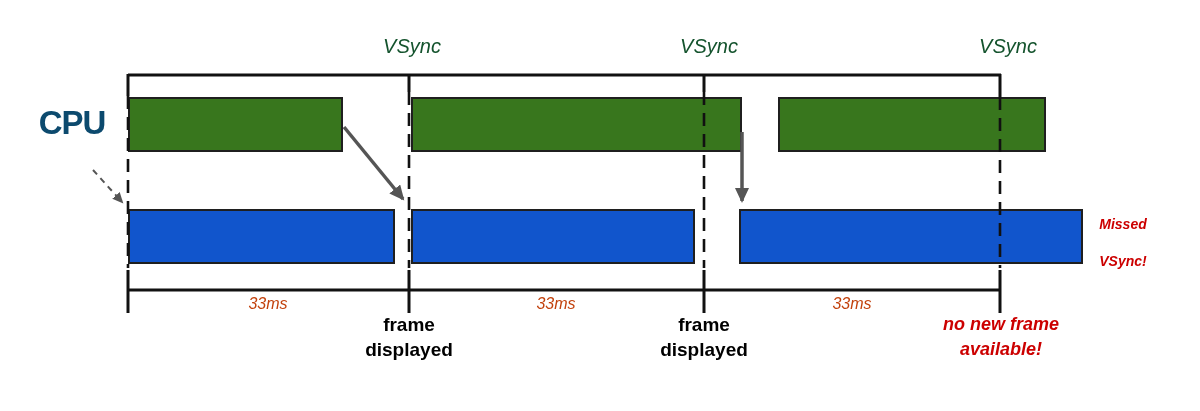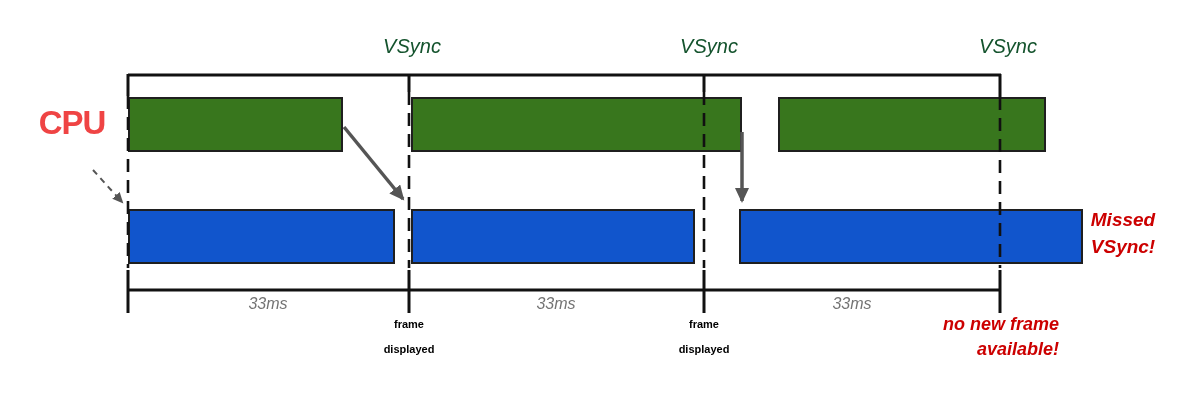--- a/index.html
+++ b/index.html
@@ -15,38 +15,38 @@
   }
   .bar.cpu{background:var(--cpu-bar,#38761d);top:97px;}
   .bar.gpu{background:var(--gpu-bar,#1155cc);top:209px;}
   svg.overlay{position:absolute;left:0;top:0;width:1200px;height:411px;}
   .sline{stroke:var(--line,#111);stroke-width:3;fill:none;}
   .dline{stroke:var(--line,#111);stroke-width:2.6;stroke-dasharray:13 8;fill:none;}
   .arrow{stroke:var(--arrow,#555);stroke-width:3.5;fill:none;}
   .arrow-dashed{stroke:var(--arrow,#555);stroke-width:2;stroke-dasharray:6 5;fill:none;}
   .ah-fill{fill:var(--arrow,#555);}
   .row-label{
-    font-size:33px;font-weight:bold;color:#ef4444;letter-spacing:-1px;
+    font-size:33px;font-weight:bold;color:#0c4a6e;letter-spacing:-1px;
     line-height:38px;white-space:nowrap;
   }
   .vsync-label{
     font-size:20px;font-style:italic;color:#14532d;line-height:24px;white-space:nowrap;
   }
   .interval-label{
-    font-size:16px;font-style:italic;color:#737373;line-height:18px;white-space:nowrap;
+    font-size:16px;font-style:italic;color:#c2410c;line-height:18px;white-space:nowrap;
   }
   .event-label{
-    font-size:11px;font-weight:bold;color:#000;line-height:25px;
+    font-size:19px;font-weight:bold;color:#000;line-height:25px;
     white-space:pre-line;text-align:center;
   }
   .alert{
     color:var(--alert-text,#c00);font-weight:bold;font-style:italic;
     white-space:pre-line;text-align:center;
   }
-  .missed{font-size:19px;line-height:27px;}
+  .missed{font-size:14px;line-height:37px;}
   .no-new{font-size:18px;line-height:25px;}
 </style>
 </head>
 <body>
 
 <div class="canvas">
 
   <div class="bar cpu" style="left:128px;width:215px;"></div>
   <div class="bar cpu" style="left:411px;width:331px;"></div>
   <div class="bar cpu" style="left:778px;width:268px;"></div>
@@ -96,16 +96,16 @@
   <div class="abs interval-label center-x" style="left:556px;top:295px;">33ms</div>
   <div class="abs interval-label center-x" style="left:852px;top:295px;">33ms</div>
 
   <div class="abs event-label center-x" style="left:409px;top:312px;">frame
 displayed</div>
   <div class="abs event-label center-x" style="left:704px;top:312px;">frame
 displayed</div>
 
   <div class="abs alert missed center-x" style="left:1123px;top:206px;">Missed
 VSync!</div>
-  <div class="abs alert no-new center-x" style="left:1001px;top:312px;text-align:right;">no new frame
+  <div class="abs alert no-new center-x" style="left:1001px;top:312px;">no new frame
 available!</div>
 
 </div>
 
 </body></html>

